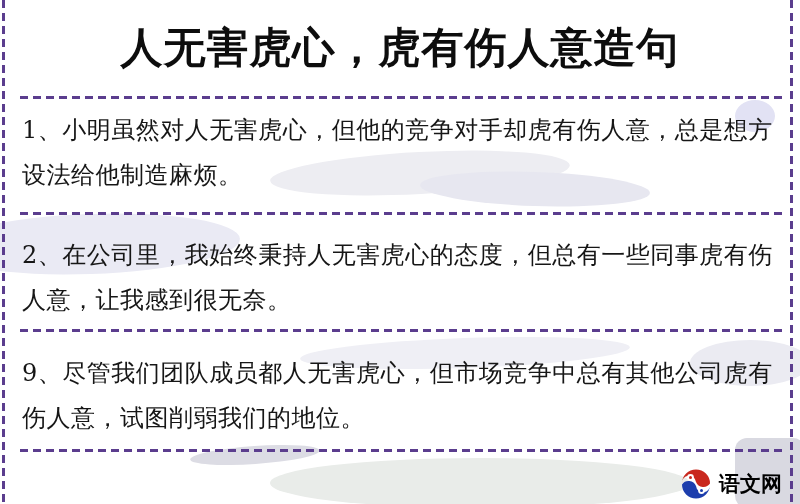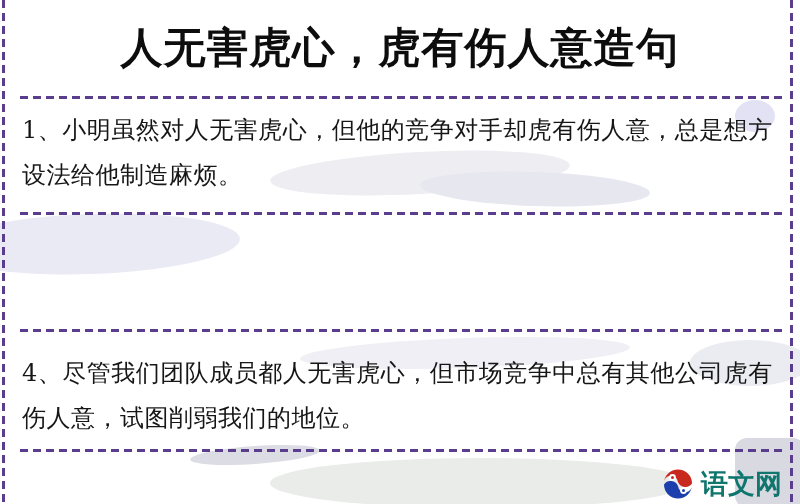--- a/index.html
+++ b/index.html
@@ -64,21 +64,21 @@
   .sentence-3{top:351px;}
 
   
   .logo{
     position:absolute;right:18px;bottom:0;height:40px;z-index:4;
     display:flex;align-items:center;gap:5px;cursor:pointer;
   }
   .logo-icon{width:36px;height:36px;display:block;}
   .logo-text{
     font-family:"DejaVu Sans","Liberation Sans",sans-serif;
-    font-weight:bold;font-size:27px;color:#0f766e;letter-spacing:0px;
+    font-weight:bold;font-size:21px;color:#000000;letter-spacing:0px;
     line-height:36px;
   }
 </style>
 </head>
 <body>
 
 <div class="page">
 
   <div class="wm wm-1"></div>
   <div class="wm wm-2"></div>
@@ -94,21 +94,22 @@
   <div class="vline vline-right"></div>
 
   <h1 class="title">人无害虎心，虎有伤人意造句</h1>
 
   <div class="hline hline-1"></div>
   <div class="hline hline-2"></div>
   <div class="hline hline-3"></div>
   <div class="hline hline-4"></div>
 
   <p class="sentence sentence-1">1、小明虽然对人无害虎心，但他的竞争对手却虎有伤人意，总是想方设法给他制造麻烦。</p>
-  <p class="sentence sentence-3">4、尽管我们团队成员都人无害虎心，但市场竞争中总有其他公司虎有伤人意，试图削弱我们的地位。</p>
+  <p class="sentence sentence-2">2、在公司里，我始终秉持人无害虎心的态度，但总有一些同事虎有伤人意，让我感到很无奈。</p>
+  <p class="sentence sentence-3">9、尽管我们团队成员都人无害虎心，但市场竞争中总有其他公司虎有伤人意，试图削弱我们的地位。</p>
 
   <div class="logo">
     <svg class="logo-icon" viewBox="0 0 36 36">
 
       <path d="M4,17.5 A14,14 0 0 1 32,17.5 A8,8 0 0 1 18,16 A6.5,6.5 0 0 0 4,17.5 Z" fill="#c9281e"></path>
       <circle cx="12.5" cy="11.5" r="3.4" fill="#ffffff"></circle>
       <circle cx="12.5" cy="11.5" r="1.5" fill="#c9281e"></circle>
 
       <path d="M32,18.5 A14,14 0 0 1 4,18.5 A8,8 0 0 1 18,20 A6.5,6.5 0 0 0 32,18.5 Z" fill="#1d3ead"></path>
       <circle cx="23.5" cy="24.5" r="3.4" fill="#ffffff"></circle>

